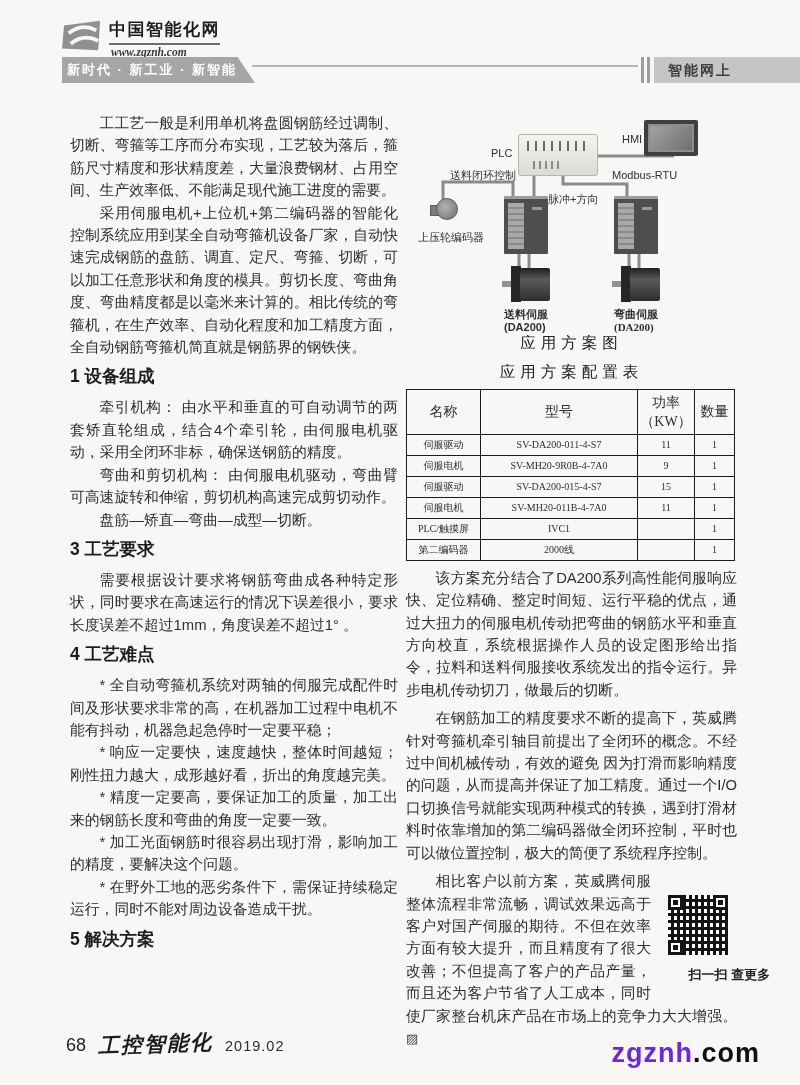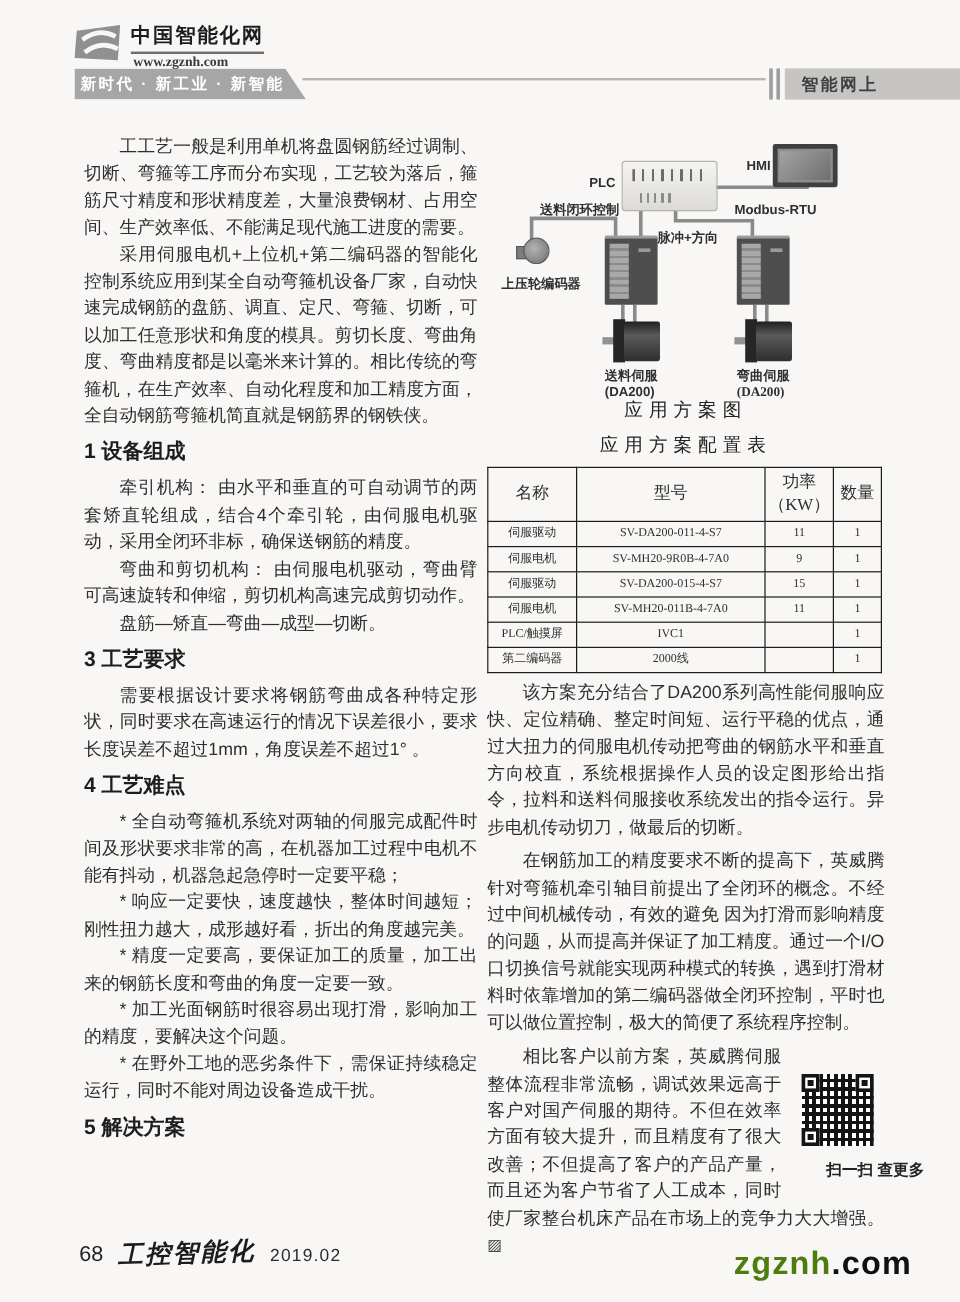--- a/index.html
+++ b/index.html
@@ -3,41 +3,41 @@
 <meta charset="utf-8">
 <style>
   html,body{margin:0;padding:0;}
   body{background:#e9e7e4;font-family:"Liberation Sans", sans-serif;}
   .page{position:relative;width:800px;height:1085px;margin:0 auto;background:#f8f7f5;overflow:hidden;color:#2e2e2e;}
 
   
   .logo-block{position:absolute;left:62px;top:18px;display:flex;align-items:flex-start;}
   .logo-icon{width:42px;height:38px;margin-right:5px;}
   .logo-cn{font-weight:bold;font-size:17px;letter-spacing:1.5px;color:#1d1d1d;font-family:"Liberation Serif",serif;}
-  .logo-url{display:block;font-weight:bold;font-size:11.5px;color:#3a3a3a;border-top:2px solid #6d6d6d;border-bottom:2px solid #8d8d8d;padding:1px 2px;margin-top:2px;font-family:"Liberation Serif",serif;}
+  .logo-url{display:block;font-weight:bold;font-size:11.5px;color:#3a3a3a;border-top:2px solid #6d6d6d;border-bottom:2px solid #8d8d8d;padding:1px 2px;margin-top:2px;font-family:"Liberation Serif",serif;font-style:italic;}
   .banner{position:absolute;left:62px;top:57px;width:188px;height:26px;line-height:26px;background:#a6a6a6;color:#fff;
           font-size:13px;font-weight:bold;letter-spacing:2px;padding-left:5px;
           clip-path:polygon(0 0,91% 0,100% 100%,0 100%);}
   .header-rule{position:absolute;left:252px;top:65px;width:386px;height:2px;background:#b7b6b4;}
   .double-bars{position:absolute;left:641px;top:57px;height:26px;display:flex;gap:3px;}
   .double-bars span{display:block;width:3px;height:26px;background:#9d9d9d;}
   .corner-box{position:absolute;left:654px;top:57px;width:146px;height:26px;line-height:26px;background:#c6c5c3;
               color:#3f3f3f;font-size:14px;font-weight:bold;letter-spacing:2px;padding-left:14px;box-sizing:border-box;}
 
   
   .col{position:absolute;top:112px;font-size:14.8px;line-height:22.4px;text-align:justify;}
   .col-left{left:70px;width:328px;}
   .col-right{left:406px;width:331px;}
   .body-p{margin:0;text-indent:2em;}
   .sec-h{font-size:17.5px;font-weight:bold;color:#1d1d1d;margin:6px 0 8px;line-height:24px;text-align:left;}
 
   
   .diagram{position:relative;width:330px;height:218px;margin:0;}
   .wires{position:absolute;left:0;top:0;}
-  .dlabel{position:absolute;font-size:11px;font-weight:bold;color:#2f2f2f;white-space:nowrap;}
+  .dlabel{position:absolute;font-size:11px;font-weight:normal;color:#2f2f2f;white-space:nowrap;}
   .hmi{position:absolute;left:238px;top:8px;width:54px;height:36px;background:#8d8d8d;border:4px solid #3f3f3f;box-sizing:border-box;border-radius:2px;}
   .hmi-screen{position:absolute;inset:2px;background:linear-gradient(135deg,#a3a3a3,#6f6f6f);}
   .plc{position:absolute;left:112px;top:22px;width:78px;height:40px;background:linear-gradient(180deg,#f4f3f0,#dcdbd7);
        border:1px solid #b5b4b1;border-radius:3px;}
   .plc-slots{position:absolute;left:8px;top:6px;right:8px;height:10px;
        background:repeating-linear-gradient(90deg,#6a6a6a 0 2px,transparent 2px 8px);}
   .plc-slots2{position:absolute;left:14px;bottom:6px;width:30px;height:8px;
        background:repeating-linear-gradient(90deg,#8a8a8a 0 2px,transparent 2px 6px);}
   .encoder{position:absolute;left:24px;top:86px;width:28px;height:26px;}
   .enc-body{position:absolute;left:6px;top:0;width:22px;height:22px;border-radius:50%;
@@ -75,21 +75,21 @@
   .qr-tl{left:3px;top:3px;} .qr-tr{right:3px;top:3px;} .qr-bl{left:3px;bottom:3px;}
   .qr-caption{display:block;margin-top:6px;font-size:13px;font-weight:bold;color:#222;white-space:nowrap;}
   .end-mark{font-size:13px;color:#444;}
 
   
   .footer-left{position:absolute;left:66px;top:1030px;display:flex;align-items:baseline;gap:12px;}
   .page-num{font-size:18px;color:#222;}
   .journal-logo{font-family:"Liberation Serif",serif;font-style:italic;font-weight:bold;font-size:21px;color:#1c1c1c;letter-spacing:2px;transform:rotate(-2deg);}
   .issue{font-size:14.5px;color:#2c2c2c;letter-spacing:1px;}
   .site-mark{position:absolute;right:40px;top:1038px;font-size:27px;font-weight:bold;letter-spacing:1px;color:#111;}
-  .site-mark .red{color:#4d7c0f;text-align:center;}
+  .site-mark .red{color:#6d28d9;text-align:center;}
 </style>
 </head>
 <body>
 
 <div class="page">
 
   <div class="logo-block">
     <svg class="logo-icon" viewBox="0 0 44 40">
       <polygon points="2,8 40,3 38,34 0,32" fill="#909090"></polygon>
       <path d="M7 16 Q21 5 36 13" stroke="#f8f7f5" stroke-width="4" fill="none"></path>

